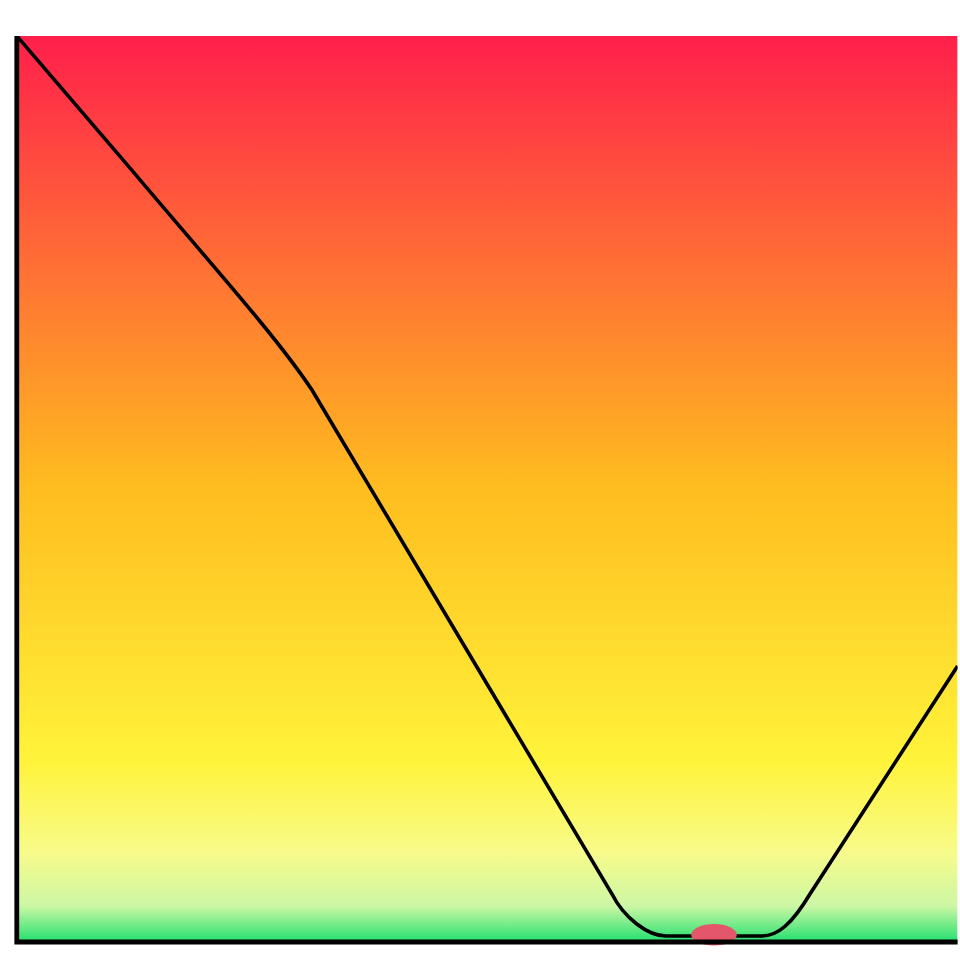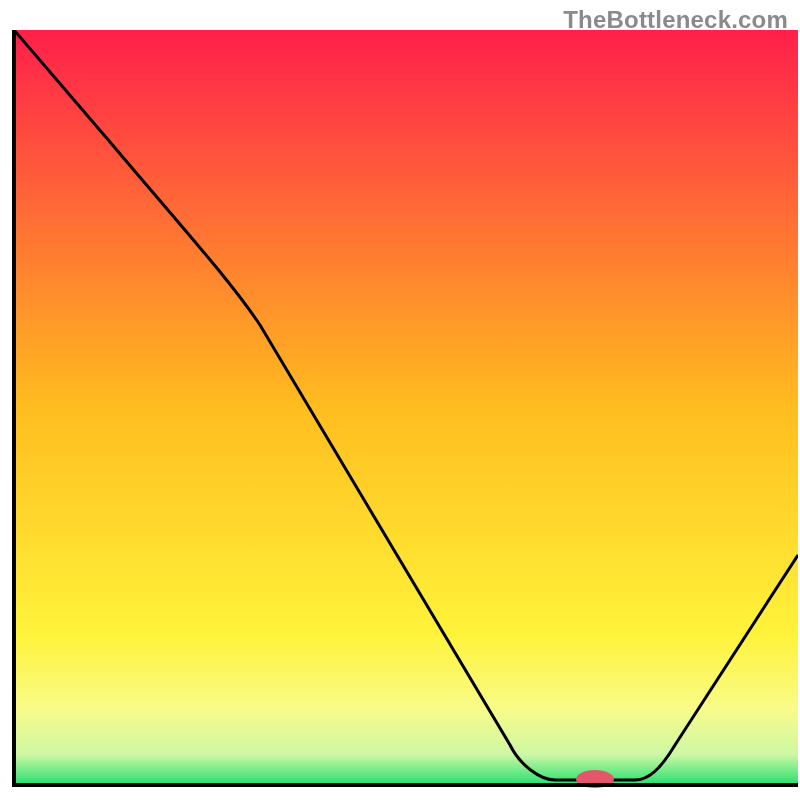--- a/index.html
+++ b/index.html
@@ -53,14 +53,13 @@
 
     <rect x="14" y="30" width="784" height="755" fill="url(#bgGrad)" clip-path="url(#plotClip)"></rect>
 
     <path id="curvePath" fill="none" stroke="#000000" stroke-width="3" clip-path="url(#plotClip)" d="M 14 30 L 110 142 C 180 225 230 280 260 325 L 510 745 C 520 765 540 780 555 780 L 635 780 C 648 780 660 770 675 745 L 798 555"></path>
 
     <ellipse id="markerEllipse" fill="#e4576a" cx="595" cy="779" rx="19" ry="9"></ellipse>
 
     <path id="axesPath" fill="none" stroke="#000000" stroke-width="4" d="M 14 30 L 14 785 L 798 785"></path>
   </svg>
 
-  <div class="watermark">TheBottleneck.com</div>
 </div>
 
 </body></html>

